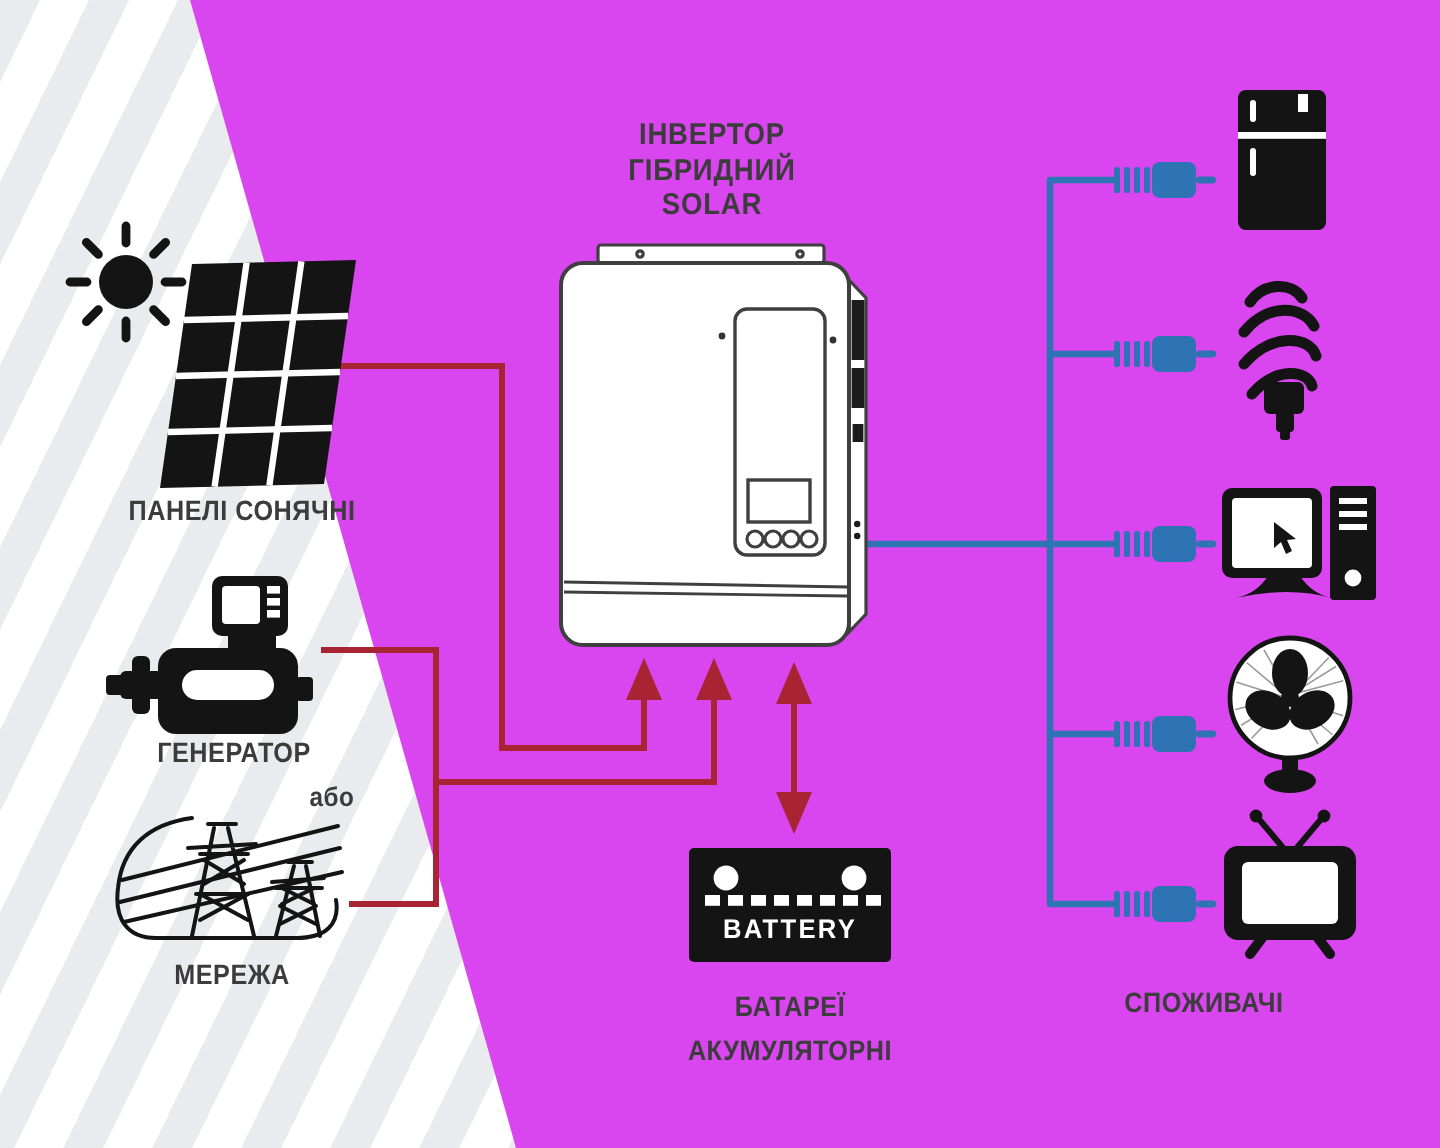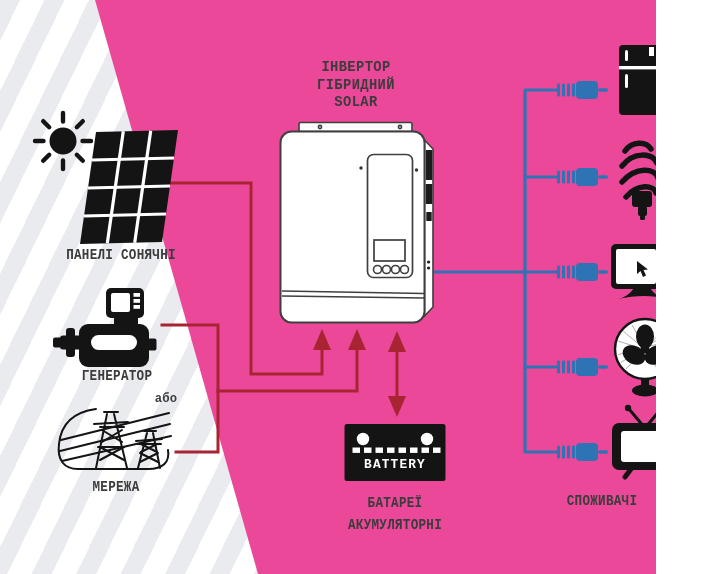--- a/index.html
+++ b/index.html
@@ -1,18 +1,18 @@
 <!DOCTYPE html>
 <html><head>
 <meta charset="utf-8">
 <style>
   html,body{margin:0;padding:0;background:#fff;}
   .canvas{
-    position:relative;width:656px;height:574px;background:#ec4899;overflow:hidden;
-    font-family:Liberation Mono, monospace;
+    position:relative;width:720px;height:574px;background:#d946ef;overflow:hidden;
+    font-family:Liberation Sans, sans-serif;
   }
   .stripes{
     position:absolute;left:0;top:0;width:300px;height:574px;
     background:repeating-linear-gradient(116deg,#e9ebee 0 18px,#ffffff 18px 40px);
     clip-path:polygon(0 0,95px 0,258px 574px,0 574px);
   }
   .lbl{
     position:absolute;transform:translateX(-50%) scaleX(.9);
     font-weight:700;font-size:14px;color:#3c3c3c;letter-spacing:.3px;
     white-space:nowrap;text-align:center;

